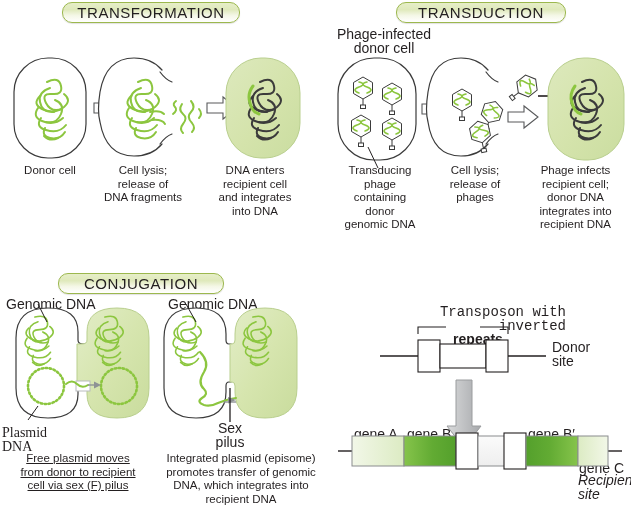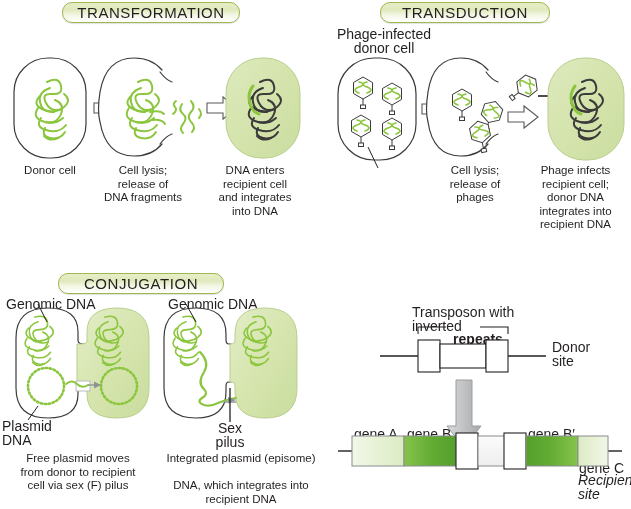--- a/index.html
+++ b/index.html
@@ -119,21 +119,21 @@
   <div class="cap" style="left:199px;top:164px;width:112px;">
     <span>DNA enters</span><br>
     <span>recipient cell</span><br>
     <span>and integrates</span><br>
     <span>into DNA</span>
   </div>
 </div>
 
 <div class="panel" style="left:316px;top:0;width:315px;height:255px;">
 
-  <div class="pill" style="left:64px;top:2px;width:168px;">TRANSDUCTION</div>
+  <div class="pill" style="left:80px;top:2px;width:168px;">TRANSDUCTION</div>
 
   <div class="lbl" style="left:6px;top:28px;width:124px;text-align:center;">
     <span>Phage-infected</span><br>
     <span>donor cell</span>
   </div>
 
   <div class="svgwrap" style="left:0;top:0;width:315px;height:165px;">
     <svg width="315" height="165" viewBox="0 0 315 165">
       <defs>
         <linearGradient id="recipFill2" x1="0" y1="0" x2="1" y2="1">
@@ -198,20 +198,27 @@
           <path d="M264 128 q-4 8 5 10 q10 2 15 -6"></path>
           <path d="M269 88 q-12 4 -10 14 q2 11 14 10"></path>
           <path d="M274 100 q10 4 6 14 q-4 10 -15 8"></path>
           <path d="M263 136 q6 6 14 2"></path>
         </g>
         <path d="M259 86 q-6 8 -3 17 q2 9 9 11" fill="none" stroke="#8cc63f" stroke-width="3" stroke-linecap="round"></path>
       </g>
     </svg>
   </div>
 
+  <div class="cap" style="left:6px;top:164px;width:116px;">
+    <span>Transducing</span><br>
+    <span>phage</span><br>
+    <span>containing</span><br>
+    <span>donor</span><br>
+    <span>genomic DNA</span>
+  </div>
 
   <div class="cap" style="left:113px;top:164px;width:92px;">
     <span>Cell lysis;</span><br>
     <span>release of</span><br>
     <span>phages</span>
   </div>
 
   <div class="cap" style="left:204px;top:164px;width:111px;">
     <span>Phage infects</span><br>
     <span>recipient cell;</span><br>
@@ -294,48 +301,48 @@
 
         <path d="M200 50 q10 10 4 20 q-7 11 0 17 q5 5 -2 9 q-6 4 2 7 q6 2 14 -2 q10 -4 18 -5" fill="none" stroke="#8cc63f" stroke-width="2.2" stroke-linecap="round"></path>
         <path d="M236 98 l-8 -3 v6.5 z" fill="#8e9295"></path>
         <path d="M224 100 h12" stroke="#8e9295" stroke-width="1.4" fill="none"></path>
 
         <line x1="230" y1="86" x2="230" y2="120" stroke="#231f20" stroke-width="1.3"></line>
       </g>
     </svg>
   </div>
 
-  <div class="lbl" style="left:2px;top:158px;">
+  <div class="lbl" style="left:2px;top:164px;font-family:Liberation Serif, serif;">
     <span>Plasmid</span><br>
     <span>DNA</span>
   </div>
 
   <div class="lbl" style="left:206px;top:160px;width:48px;text-align:center;">
     <span>Sex</span><br>
     <span>pilus</span>
   </div>
 
-  <div class="cap" style="left:2px;top:190px;width:152px;">
+  <div class="cap" style="left:2px;top:190px;width:152px;text-decoration:underline;">
     <span>Free plasmid moves</span><br>
     <span>from donor to recipient</span><br>
     <span>cell via sex (F) pilus</span>
   </div>
 
   <div class="cap" style="left:152px;top:190px;width:178px;">
     <span>Integrated plasmid (episome)</span><br>
-    <br>
+    <span>promotes transfer of genomic</span><br>
     <span>DNA, which integrates into</span><br>
     <span>recipient DNA</span>
   </div>
 </div>
 
 <div class="panel" style="left:330px;top:262px;width:301px;height:247px;">
 
 
-  <div class="lbl" style="left:82px;top:44px;width:140px;text-align:left;">
+  <div class="lbl" style="left:96px;top:44px;width:140px;text-align:right;font-family:Liberation Mono, monospace;">
     <span>Transposon with</span><br>
     <span>inverted</span>
   </div>
 
   <div class="lbl" style="left:118px;top:71px;width:60px;text-align:center;font-weight:bold;">repeats</div>
 
   <div class="lbl" style="left:222px;top:79px;">
     <span>Donor</span><br>
     <span>site</span>
   </div>

